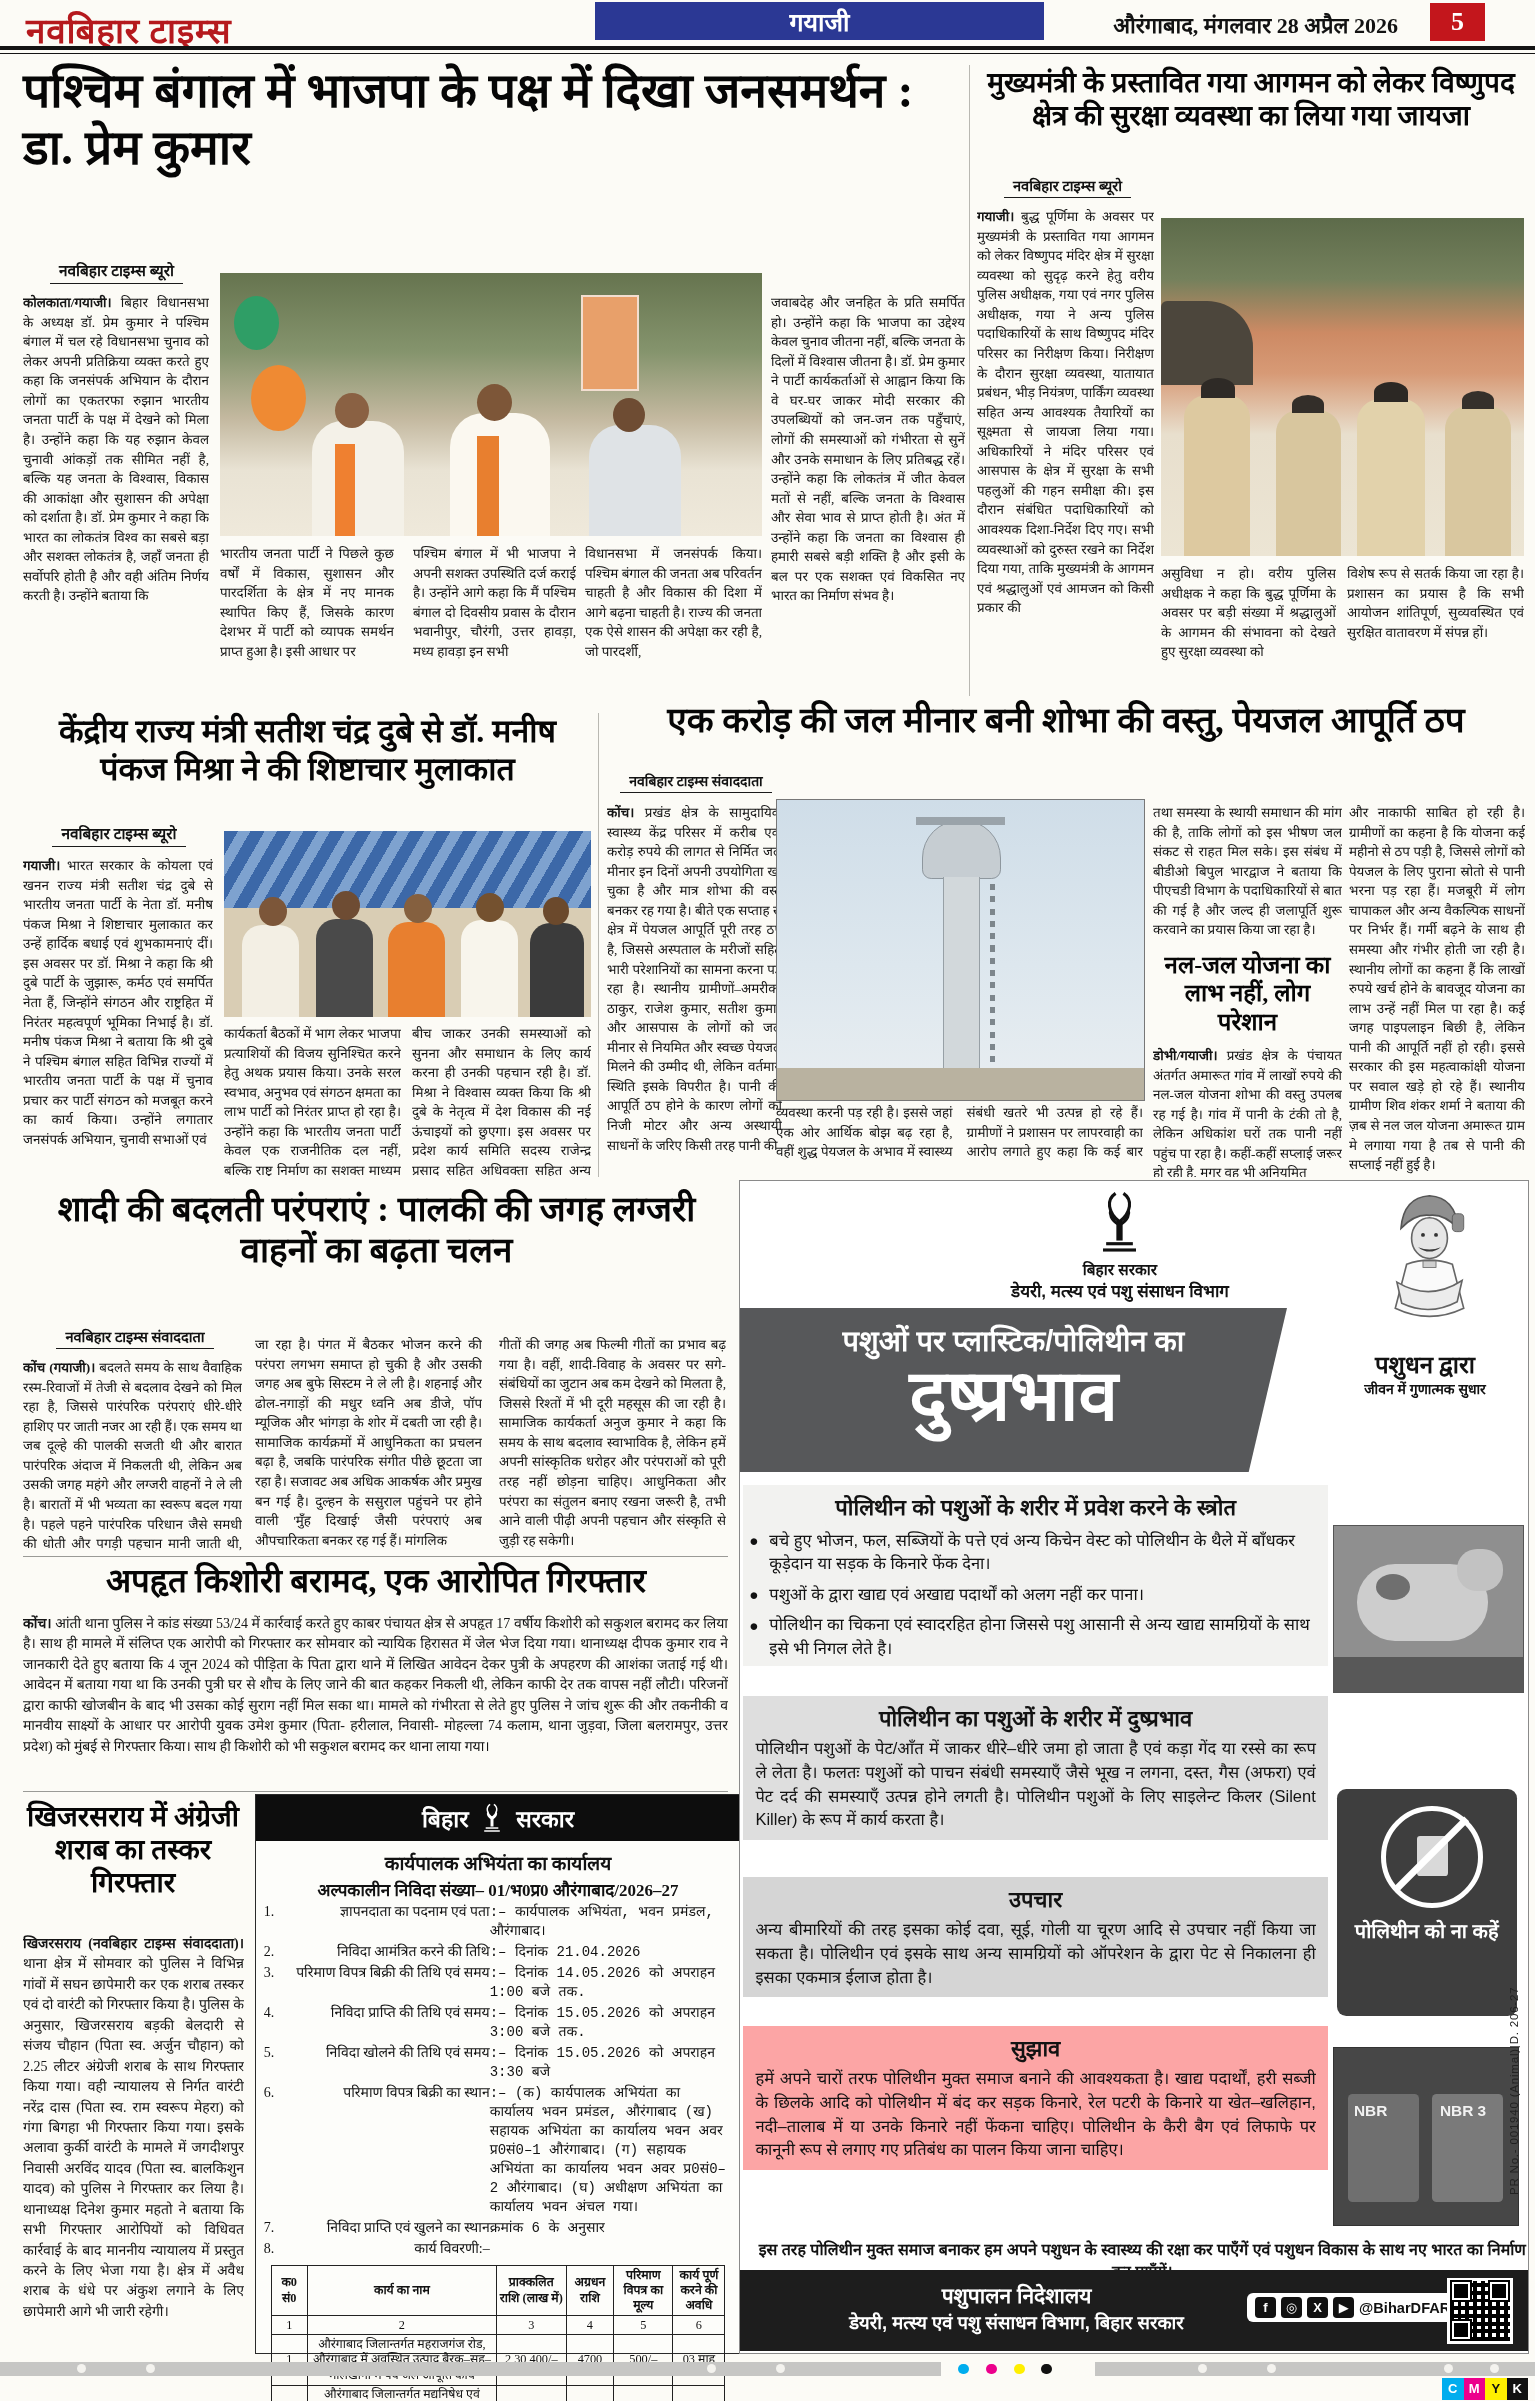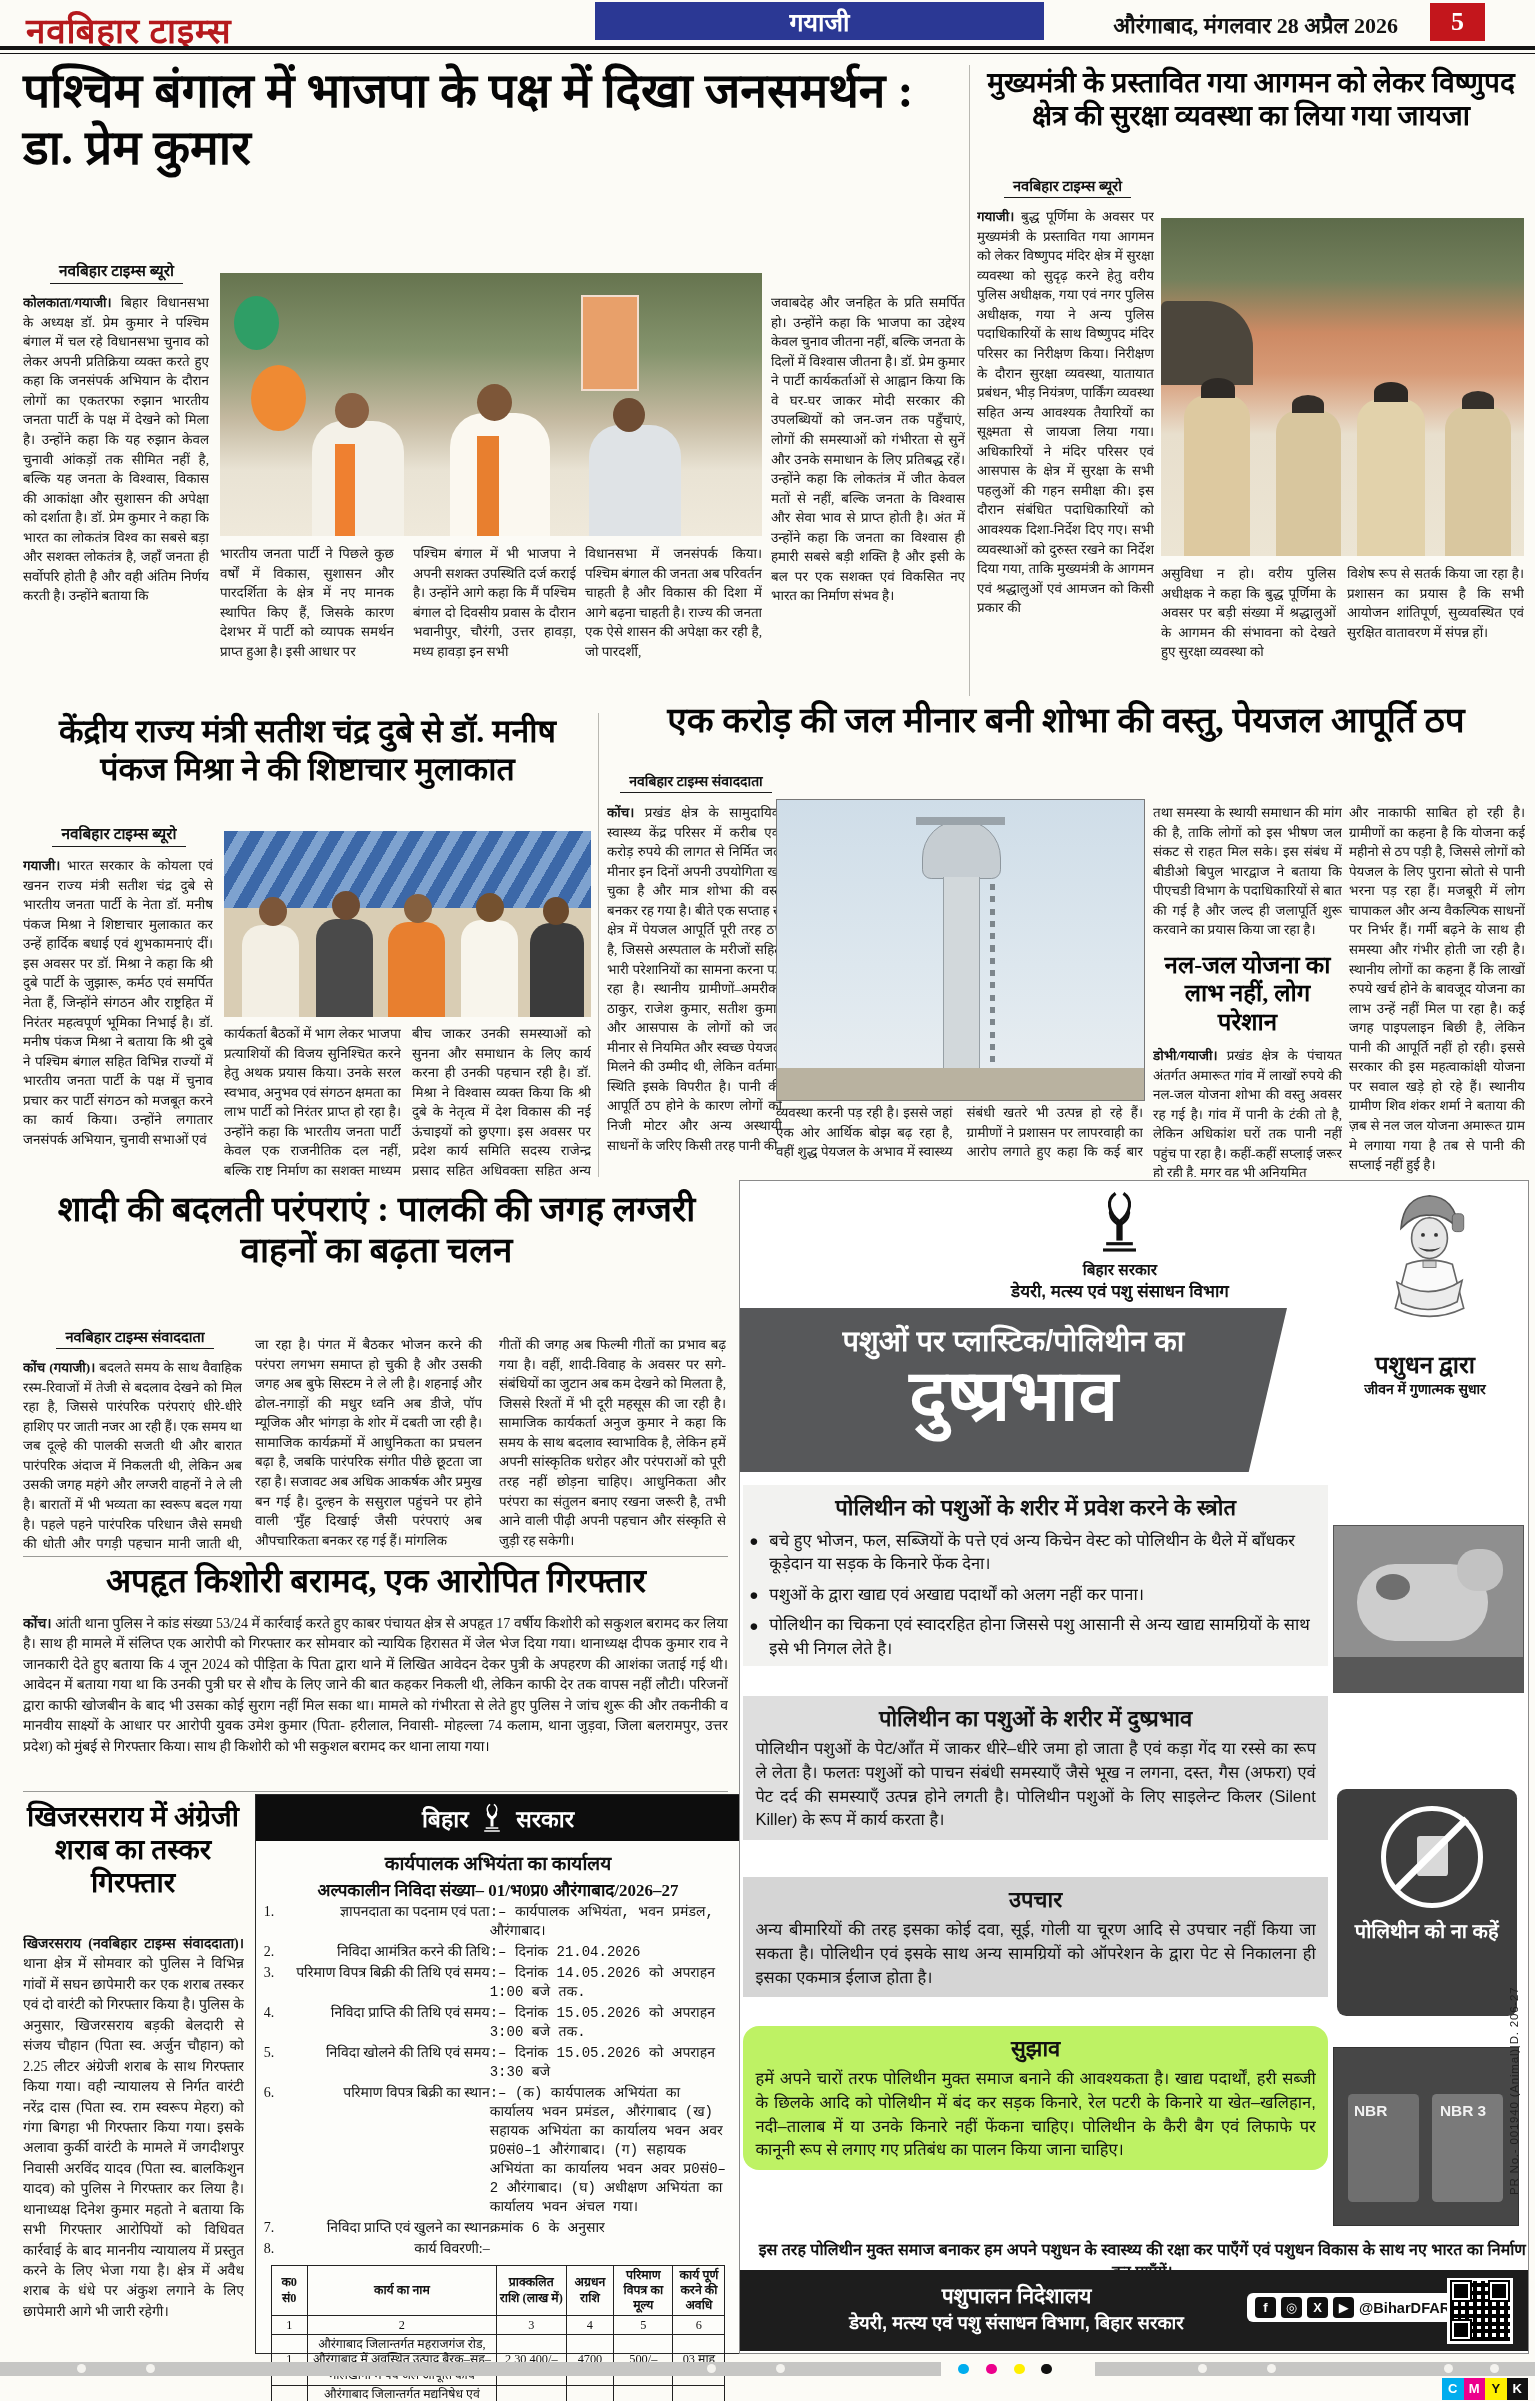--- a/index.html
+++ b/index.html
@@ -175,21 +175,21 @@
     <div style="position:absolute;left:139px;top:17px;width:89px;height:7.7px;background:#9aa3aa;"></div>
     <div style="position:absolute;left:166px;top:77px;width:35px;height:192px;background:#d2d8db;border-left:1.5px solid #97a0a6;border-right:1.5px solid #97a0a6;"></div>
     <div style="position:absolute;left:213px;top:84px;width:4.6px;height:184px;background:repeating-linear-gradient(180deg,#7d868c 0 6.1px,transparent 6.1px 12.3px);"></div>
     <div style="position:absolute;left:0;bottom:0;width:100%;height:32px;background:#b9b2a0;"></div>
   </div>
   <div class="abs body-col" style="left:776px;top:1103px;width:367px;height:74px;column-count:2;column-gap:14px;">व्यवस्था करनी पड़ रही है। इससे जहां एक ओर आर्थिक बोझ बढ़ रहा है, वहीं शुद्ध पेयजल के अभाव में स्वास्थ्य संबंधी खतरे भी उत्पन्न हो रहे हैं। ग्रामीणों ने प्रशासन पर लापरवाही का आरोप लगाते हुए कहा कि कई बार शिकायत के बावजूद अब तक कोई ठोस कार्रवाई नहीं की गई है। इस संकट का सबसे अधिक असर गरीब और वंचित वर्ग के लोगों पर पड़ रहा है। सोमवार को स्थानीय लोगों ने प्रखंड प्रशासन से पेयजल व्यवस्था बहाल करने की मांग की।</div>
   <div class="abs body-col" style="left:1153px;top:803px;width:189px;height:135px;">तथा समस्या के स्थायी समाधान की मांग की है, ताकि लोगों को इस भीषण जल संकट से राहत मिल सके। इस संबंध में बीडीओ बिपुल भारद्वाज ने बताया कि पीएचडी विभाग के पदाधिकारियों से बात की गई है और जल्द ही जलापूर्ति शुरू करवाने का प्रयास किया जा रहा है।</div>
   <div class="abs hl center" style="left:1153px;top:951px;width:189px;font-size:24px;">नल-जल योजना का लाभ नहीं, लोग परेशान</div>
   <div class="abs body-col" style="left:1153px;top:1046px;width:189px;height:131px;">
     <span class="lead">डोभी/गयाजी।</span>
-    <span>प्रखंड क्षेत्र के पंचायत अंतर्गत अमारूत गांव में लाखों रुपये की नल-जल योजना शोभा की वस्तु अवसर रह गई है। गांव में पानी के टंकी तो है, लेकिन अधिकांश घरों तक पानी नहीं पहुंच पा रहा है। कहीं-कहीं सप्लाई जरूर हो रही है, मगर वह भी अनियमित</span>
+    <span>प्रखंड क्षेत्र के पंचायत अंतर्गत अमारूत गांव में लाखों रुपये की नल-जल योजना शोभा की वस्तु उपलब रह गई है। गांव में पानी के टंकी तो है, लेकिन अधिकांश घरों तक पानी नहीं पहुंच पा रहा है। कहीं-कहीं सप्लाई जरूर हो रही है, मगर वह भी अनियमित</span>
   </div>
   <div class="abs body-col" style="left:1349px;top:803px;width:176px;height:373px;">और नाकाफी साबित हो रही है। ग्रामीणों का कहना है कि योजना कई महीनो से ठप पड़ी है, जिससे लोगों को पेयजल के लिए पुराना स्रोतो से पानी भरना पड़ रहा हैं। मजबूरी में लोग चापाकल और अन्य वैकल्पिक साधनों पर निर्भर हैं। गर्मी बढ़ने के साथ ही समस्या और गंभीर होती जा रही है। स्थानीय लोगों का कहना हैं कि लाखों रुपये खर्च होने के बावजूद योजना का लाभ उन्हें नहीं मिल पा रहा है। कई जगह पाइपलाइन बिछी है, लेकिन पानी की आपूर्ति नहीं हो रही। इससे सरकार की इस महत्वाकांक्षी योजना पर सवाल खड़े हो रहे हैं। स्थानीय ग्रामीण शिव शंकर शर्मा ने बताया की ज़ब से नल जल योजना अमारूत ग्राम मे लगाया गया है तब से पानी की सप्लाई नहीं हुई है।</div>
 
   <div class="abs hl center" style="left:31px;top:1189px;width:691px;font-size:35px;">शादी की बदलती परंपराएं : पालकी की जगह लग्जरी वाहनों का बढ़ता चलन</div>
   <div class="abs byline-wrap" style="left:35px;top:1326px;width:200px;">
     <span class="byline" style="font-size:14.6px;">नवबिहार टाइम्स संवाददाता</span>
   </div>
   <div class="abs body-col" style="left:23px;top:1358px;width:219px;height:194px;">
     <span class="lead">कोंच (गयाजी)।</span>
     <span>बदलते समय के साथ वैवाहिक रस्म-रिवाजों में तेजी से बदलाव देखने को मिल रहा है, जिससे पारंपरिक परंपराएं धीरे-धीरे हाशिए पर जाती नजर आ रही हैं। एक समय था जब दूल्हे की पालकी सजती थी और बारात पारंपरिक अंदाज में निकलती थी, लेकिन अब उसकी जगह महंगे और लग्जरी वाहनों ने ले ली है। बारातों में भी भव्यता का स्वरूप बदल गया है। पहले पहने पारंपरिक परिधान जैसे समधी की धोती और पगड़ी पहचान मानी जाती थी, वहीं अब इनका चलन कम होता</span>
@@ -354,21 +354,21 @@
     <div class="abs" style="left:3.1px;top:515px;width:585px;background:#dedede;">
       <div class="ad-sec-title">पोलिथीन का पशुओं के शरीर में दुष्प्रभाव</div>
       <div class="ad-body">पोलिथीन पशुओं के पेट/आँत में जाकर धीरे–धीरे जमा हो जाता है एवं कड़ा गेंद या रस्से का रूप ले लेता है। फलतः पशुओं को पाचन संबंधी समस्याएँ जैसे भूख न लगना, दस्त, गैस (अफरा) एवं पेट दर्द की समस्याएँ उत्पन्न होने लगती है। पोलिथीन पशुओं के लिए साइलेन्ट किलर (Silent Killer) के रूप में कार्य करता है।</div>
     </div>
 
     <div class="abs" style="left:3.1px;top:696px;width:585px;background:#d5d5d5;">
       <div class="ad-sec-title">उपचार</div>
       <div class="ad-body">अन्य बीमारियों की तरह इसका कोई दवा, सूई, गोली या चूरण आदि से उपचार नहीं किया जा सकता है। पोलिथीन एवं इसके साथ अन्य सामग्रियों को ऑपरेशन के द्वारा पेट से निकालना ही इसका एकमात्र ईलाज होता है।</div>
     </div>
 
-    <div class="abs" style="left:3.1px;top:845px;width:585px;background:#bef264;border-radius:16px;">
+    <div class="abs" style="left:3.1px;top:845px;width:585px;background:#fca5a5;">
       <div class="ad-sec-title">सुझाव</div>
       <div class="ad-body">हमें अपने चारों तरफ पोलिथीन मुक्त समाज बनाने की आवश्यकता है। खाद्य पदार्थों, हरी सब्जी के छिलके आदि को पोलिथीन में बंद कर सड़क किनारे, रेल पटरी के किनारे या खेत–खलिहान, नदी–तालाब में या उनके किनारे नहीं फेंकना चाहिए। पोलिथीन के कैरी बैग एवं लिफाफे पर कानूनी रूप से लगाए गए प्रतिबंध का पालन किया जाना चाहिए।</div>
     </div>
 
     <div class="photo" style="left:593px;top:344px;width:189px;height:166px;background:#8f8f8f;border:0.8px solid #555;">
       <div style="position:absolute;left:23px;top:38px;width:131px;height:77px;border-radius:38px;background:#cdcdcd;"></div>
       <div style="position:absolute;left:123px;top:23px;width:46px;height:42px;border-radius:20px;background:#c2c2c2;"></div>
       <div style="position:absolute;left:42px;top:48px;width:34px;height:26px;border-radius:50%;background:#6f6f6f;"></div>
       <div style="position:absolute;left:0;bottom:0;width:100%;height:35px;background:#585858;"></div>
     </div>

